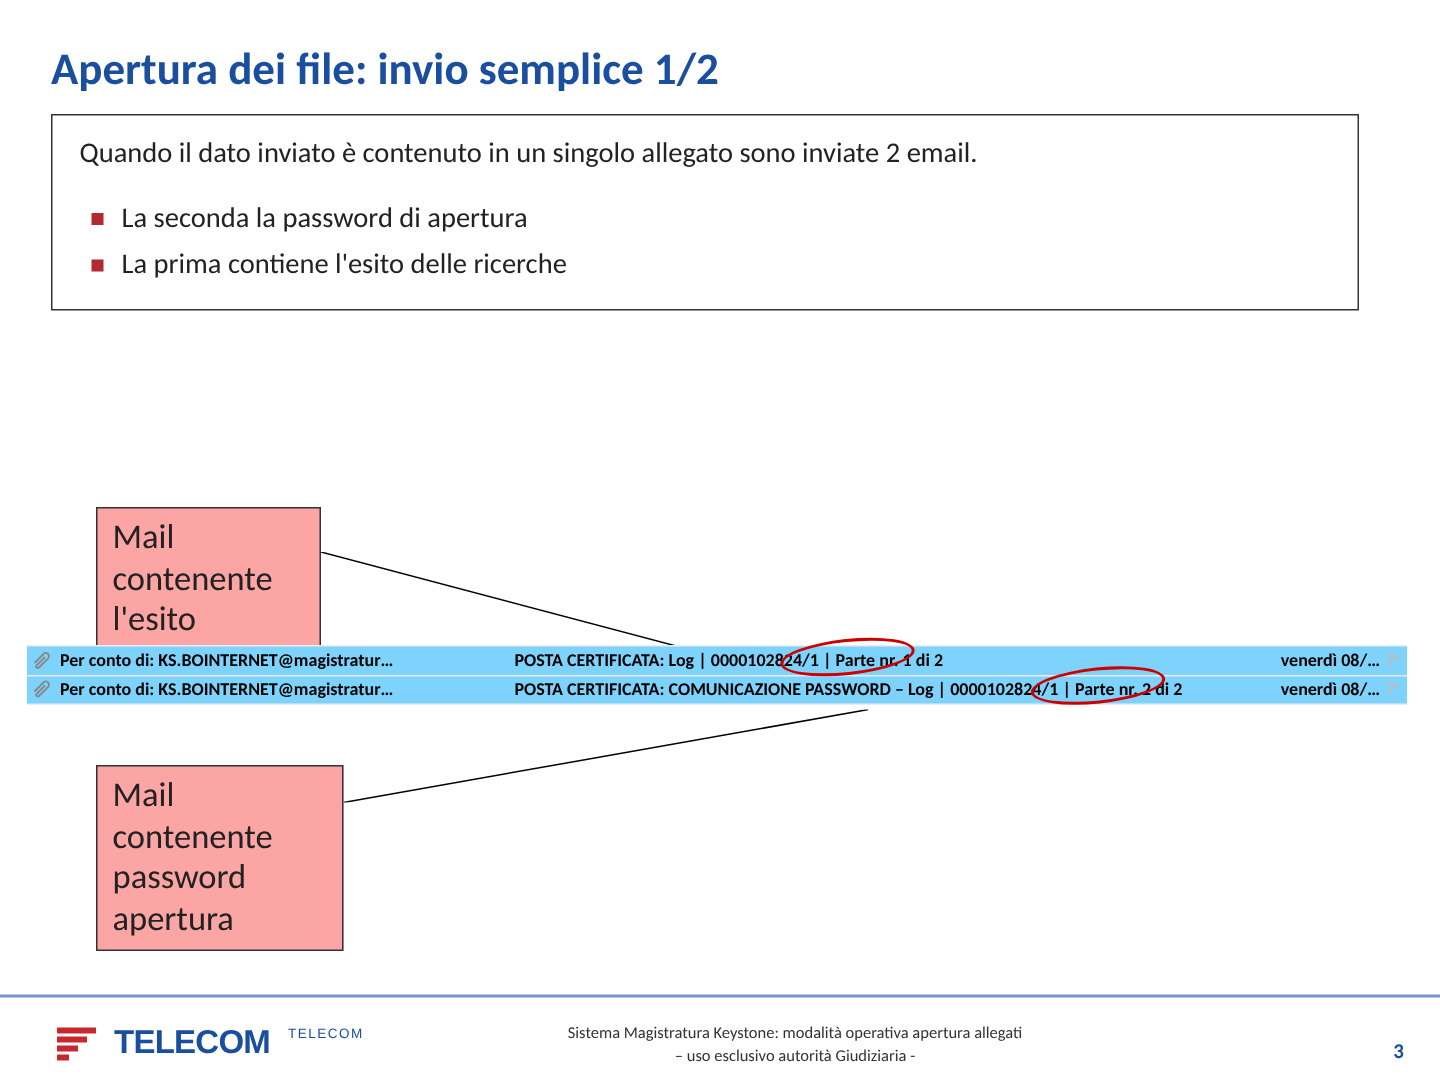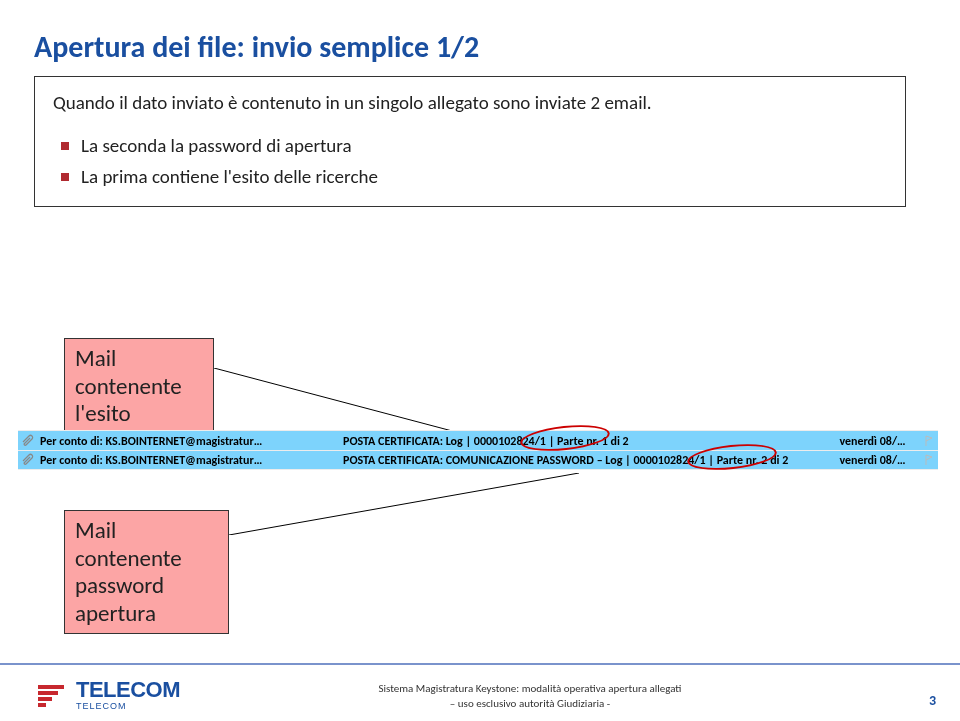--- a/index.html
+++ b/index.html
@@ -102,21 +102,21 @@
   .mail-subject {
     flex: 1;
     white-space: nowrap;
     overflow: hidden;
     position: relative;
     padding-left: 18px;
   }
   .mail-date {
     width: 95px;
     white-space: nowrap;
-    text-align: center;
+    text-align: right;
   }
   .mail-flag {
     width: 18px;
     display: inline-flex;
     justify-content: center;
   }
   .circle-mark {
     position: absolute;
     border: 2px solid #cc0000;
     border-radius: 50%;
@@ -136,22 +136,23 @@
     position: absolute;
     left: 34px;
     bottom: 8px;
     display: flex;
     align-items: center;
   }
   .logo svg { display: block; }
   .logo-text {
     margin-left: 6px;
     display: flex;
-    flex-direction: column;
+    flex-direction: row;
     justify-content: flex-end;
+    gap: 12px;
   }
   .logo-brand {
     font-family: Arial, sans-serif;
     font-weight: bold;
     font-size: 22px;
     color: #1a4fa0;
     letter-spacing: -0.5px;
     line-height: 1;
   }
   .logo-sub {

